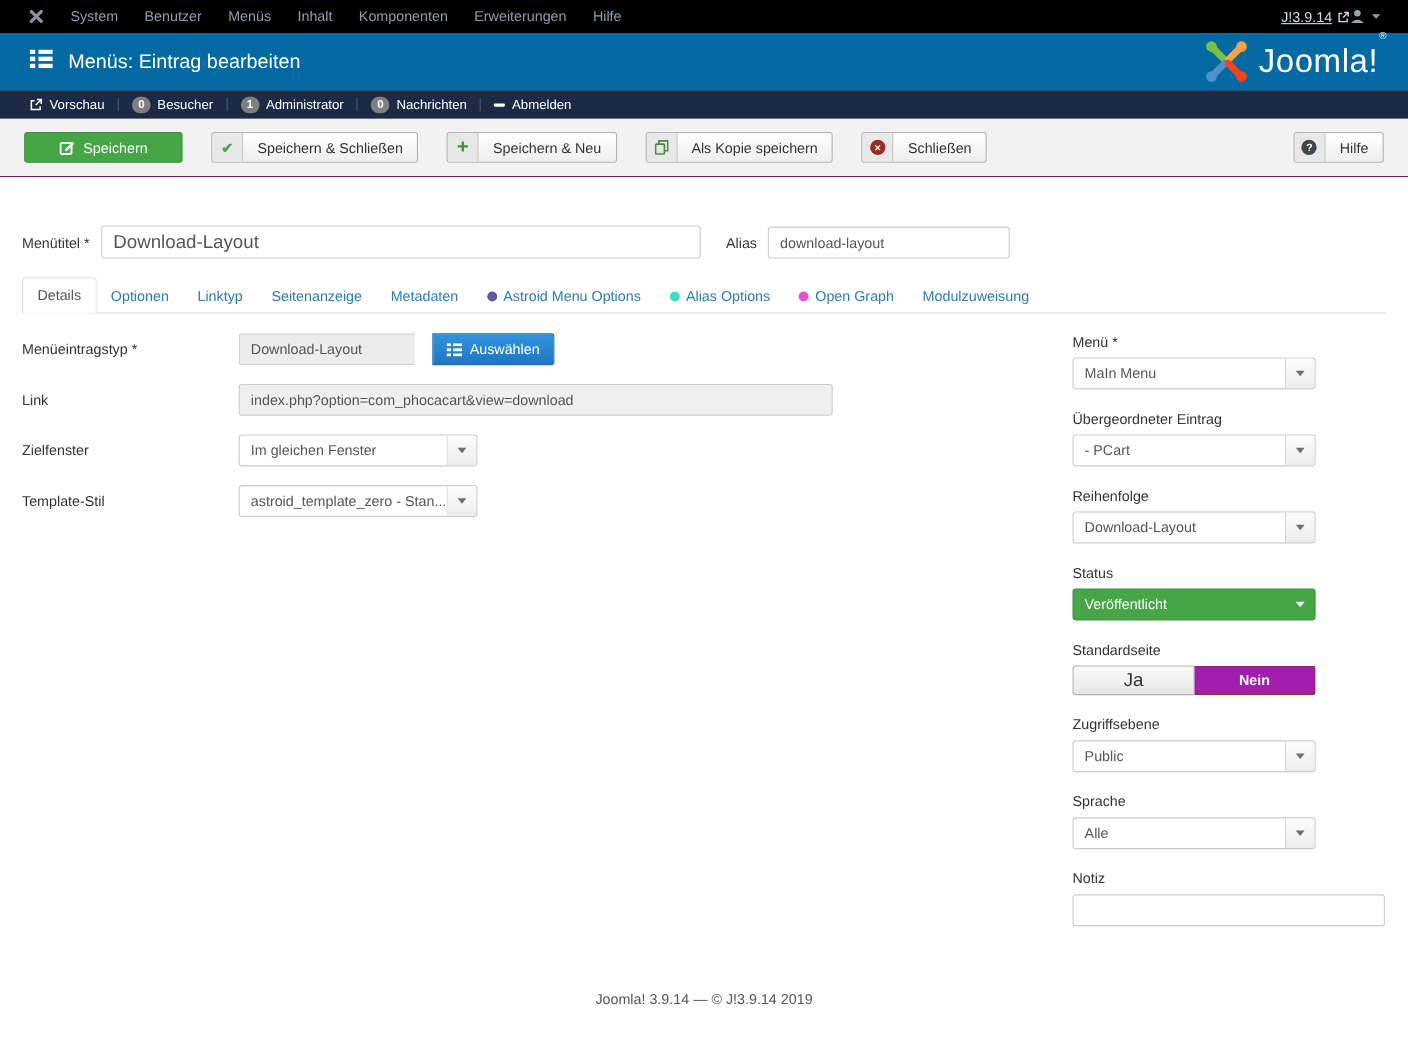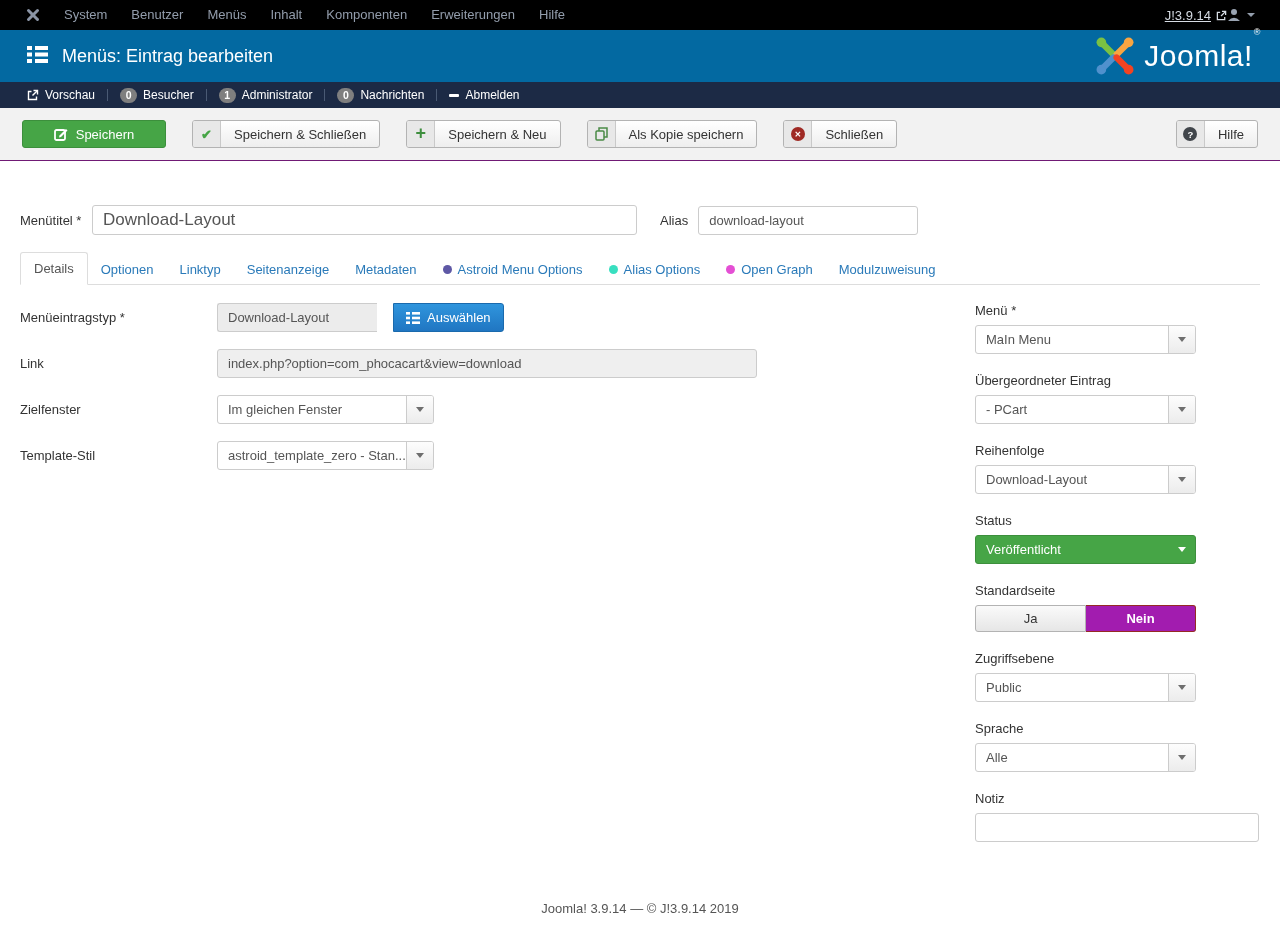--- a/index.html
+++ b/index.html
@@ -79,21 +79,21 @@
   .sel-217 { width:217px; }
   .sel-221 { width:221px; }
   .select.green { background:#46a546; border-color:#3c8f3c; }
   .select.green .txt { color:#fff; }
   .select.green .caret-btn { background:none; border-left:none; }
   .select.green .caret-down { border-top-color:#fff; }
 
   .rgroup { margin-bottom:19px; }
   .rgroup > label { display:block; font-size:13px; color:#333; margin-bottom:7px; }
   .toggle { display:flex; width:221px; }
-  .toggle .t-yes { flex:1; height:27px; display:flex; align-items:center; justify-content:center; font-size:13px; color:#333; background:linear-gradient(#fafafa,#e6e6e6); border:1px solid #b3b3b3; border-radius:3px 0 0 3px; cursor:pointer; }
+  .toggle .t-yes { flex:1; height:27px; display:flex; align-items:center; justify-content:center; font-size:17px; color:#333; background:linear-gradient(#fafafa,#e6e6e6); border:1px solid #b3b3b3; border-radius:3px 0 0 3px; cursor:pointer; }
   .toggle .t-no { flex:1; height:27px; display:flex; align-items:center; justify-content:center; font-size:13px; color:#fff; font-weight:bold; background:#a21caf; border:1px solid #952a24; border-left:none; border-radius:0 3px 3px 0; cursor:pointer; }
   .inp-note { width:284px; height:29px; font-size:13px; }
 
   .footer { text-align:center; font-size:13px; color:#555; margin-top:40px; }
 </style>
 </head>
 <body>
 
 <header class="topbar">
   <span class="jmark">

